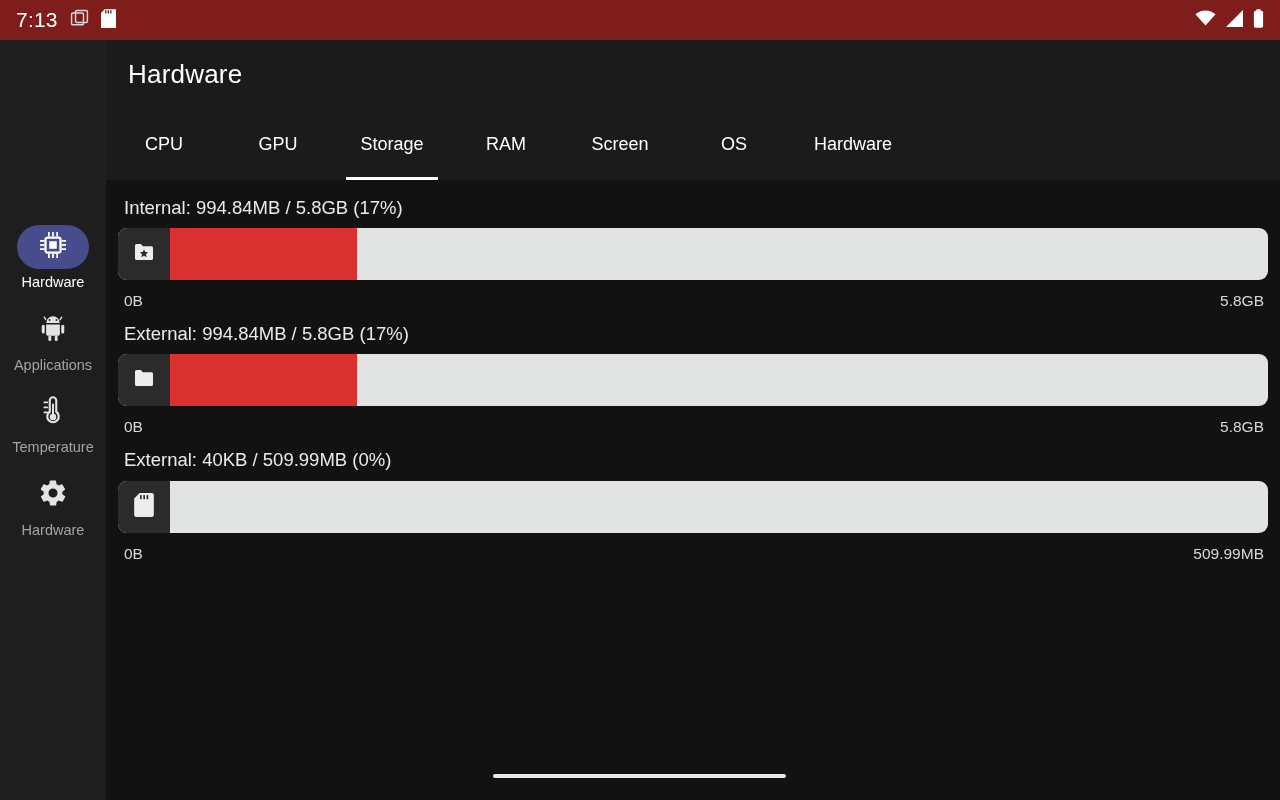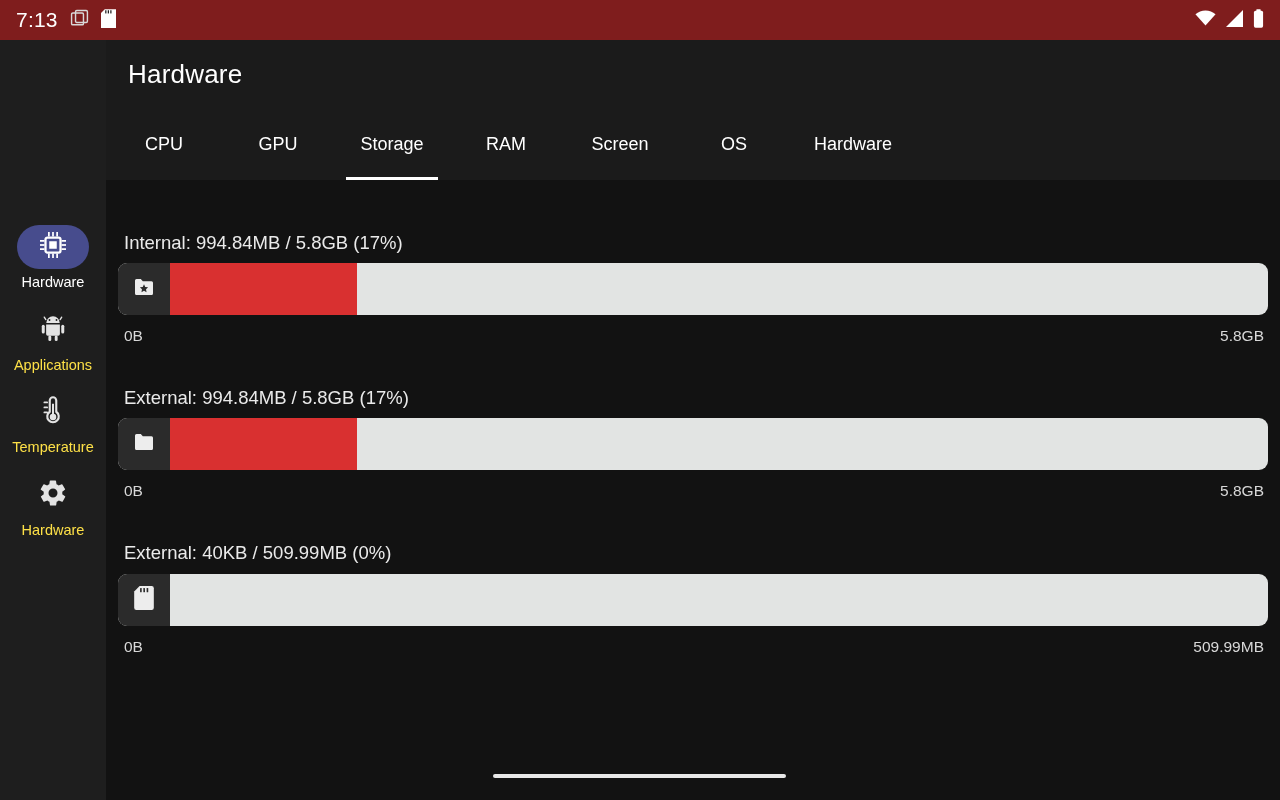--- a/index.html
+++ b/index.html
@@ -32,21 +32,21 @@
   .rail-item {
     width: 106px; display: flex; flex-direction: column; align-items: center;
     margin-bottom: 18px; cursor: pointer;
   }
   .rail-pill {
     width: 72px; height: 44px; border-radius: 22px;
     display: flex; align-items: center; justify-content: center;
   }
   .rail-pill.active { background: #474c8d; }
   .rail-label {
-    color: #fde047; font-size: 14.5px; margin-top: 6px; line-height: 1;
+    color: #a3a3a3; font-size: 14.5px; margin-top: 6px; line-height: 1;
   }
   .rail-item.active .rail-label { color: #ffffff; }
 
   
   .content { position: absolute; left: 106px; top: 40px; width: 1174px; height: 760px; }
   .appbar { height: 68px; background: #1b1b1b; display: flex; align-items: center; }
   .app-title { color: #ffffff; font-size: 26px; padding-left: 22px; letter-spacing: .2px; }
 
   
   .tabbar {
@@ -60,21 +60,21 @@
     justify-content: center; color: #ffffff; font-size: 18px;
     padding: 0 18px; min-width: 104px; cursor: pointer; white-space: nowrap;
   }
   .tab.active::after {
     content: ""; position: absolute; left: 6px; right: 6px; bottom: 0;
     height: 3px; background: #ffffff;
   }
 
   
   .storage-area { padding: 10px 12px 0 12px; }
-  .storage-row { margin-bottom: 6px; margin-top: 35px; }
+  .storage-row { margin-bottom: 6px; }
   .storage-title {
     color: #eaeaea; font-size: 18.5px; padding: 7px 0 9px 6px; line-height: 1.2;
   }
   .bar {
     position: relative; height: 52px; border-radius: 9px;
     background: #e2e4e3; overflow: hidden; display: flex; align-items: stretch;
   }
   .bar-icon {
     width: 52px; flex: 0 0 52px; background: #2b2b2b;
     display: flex; align-items: center; justify-content: center;

